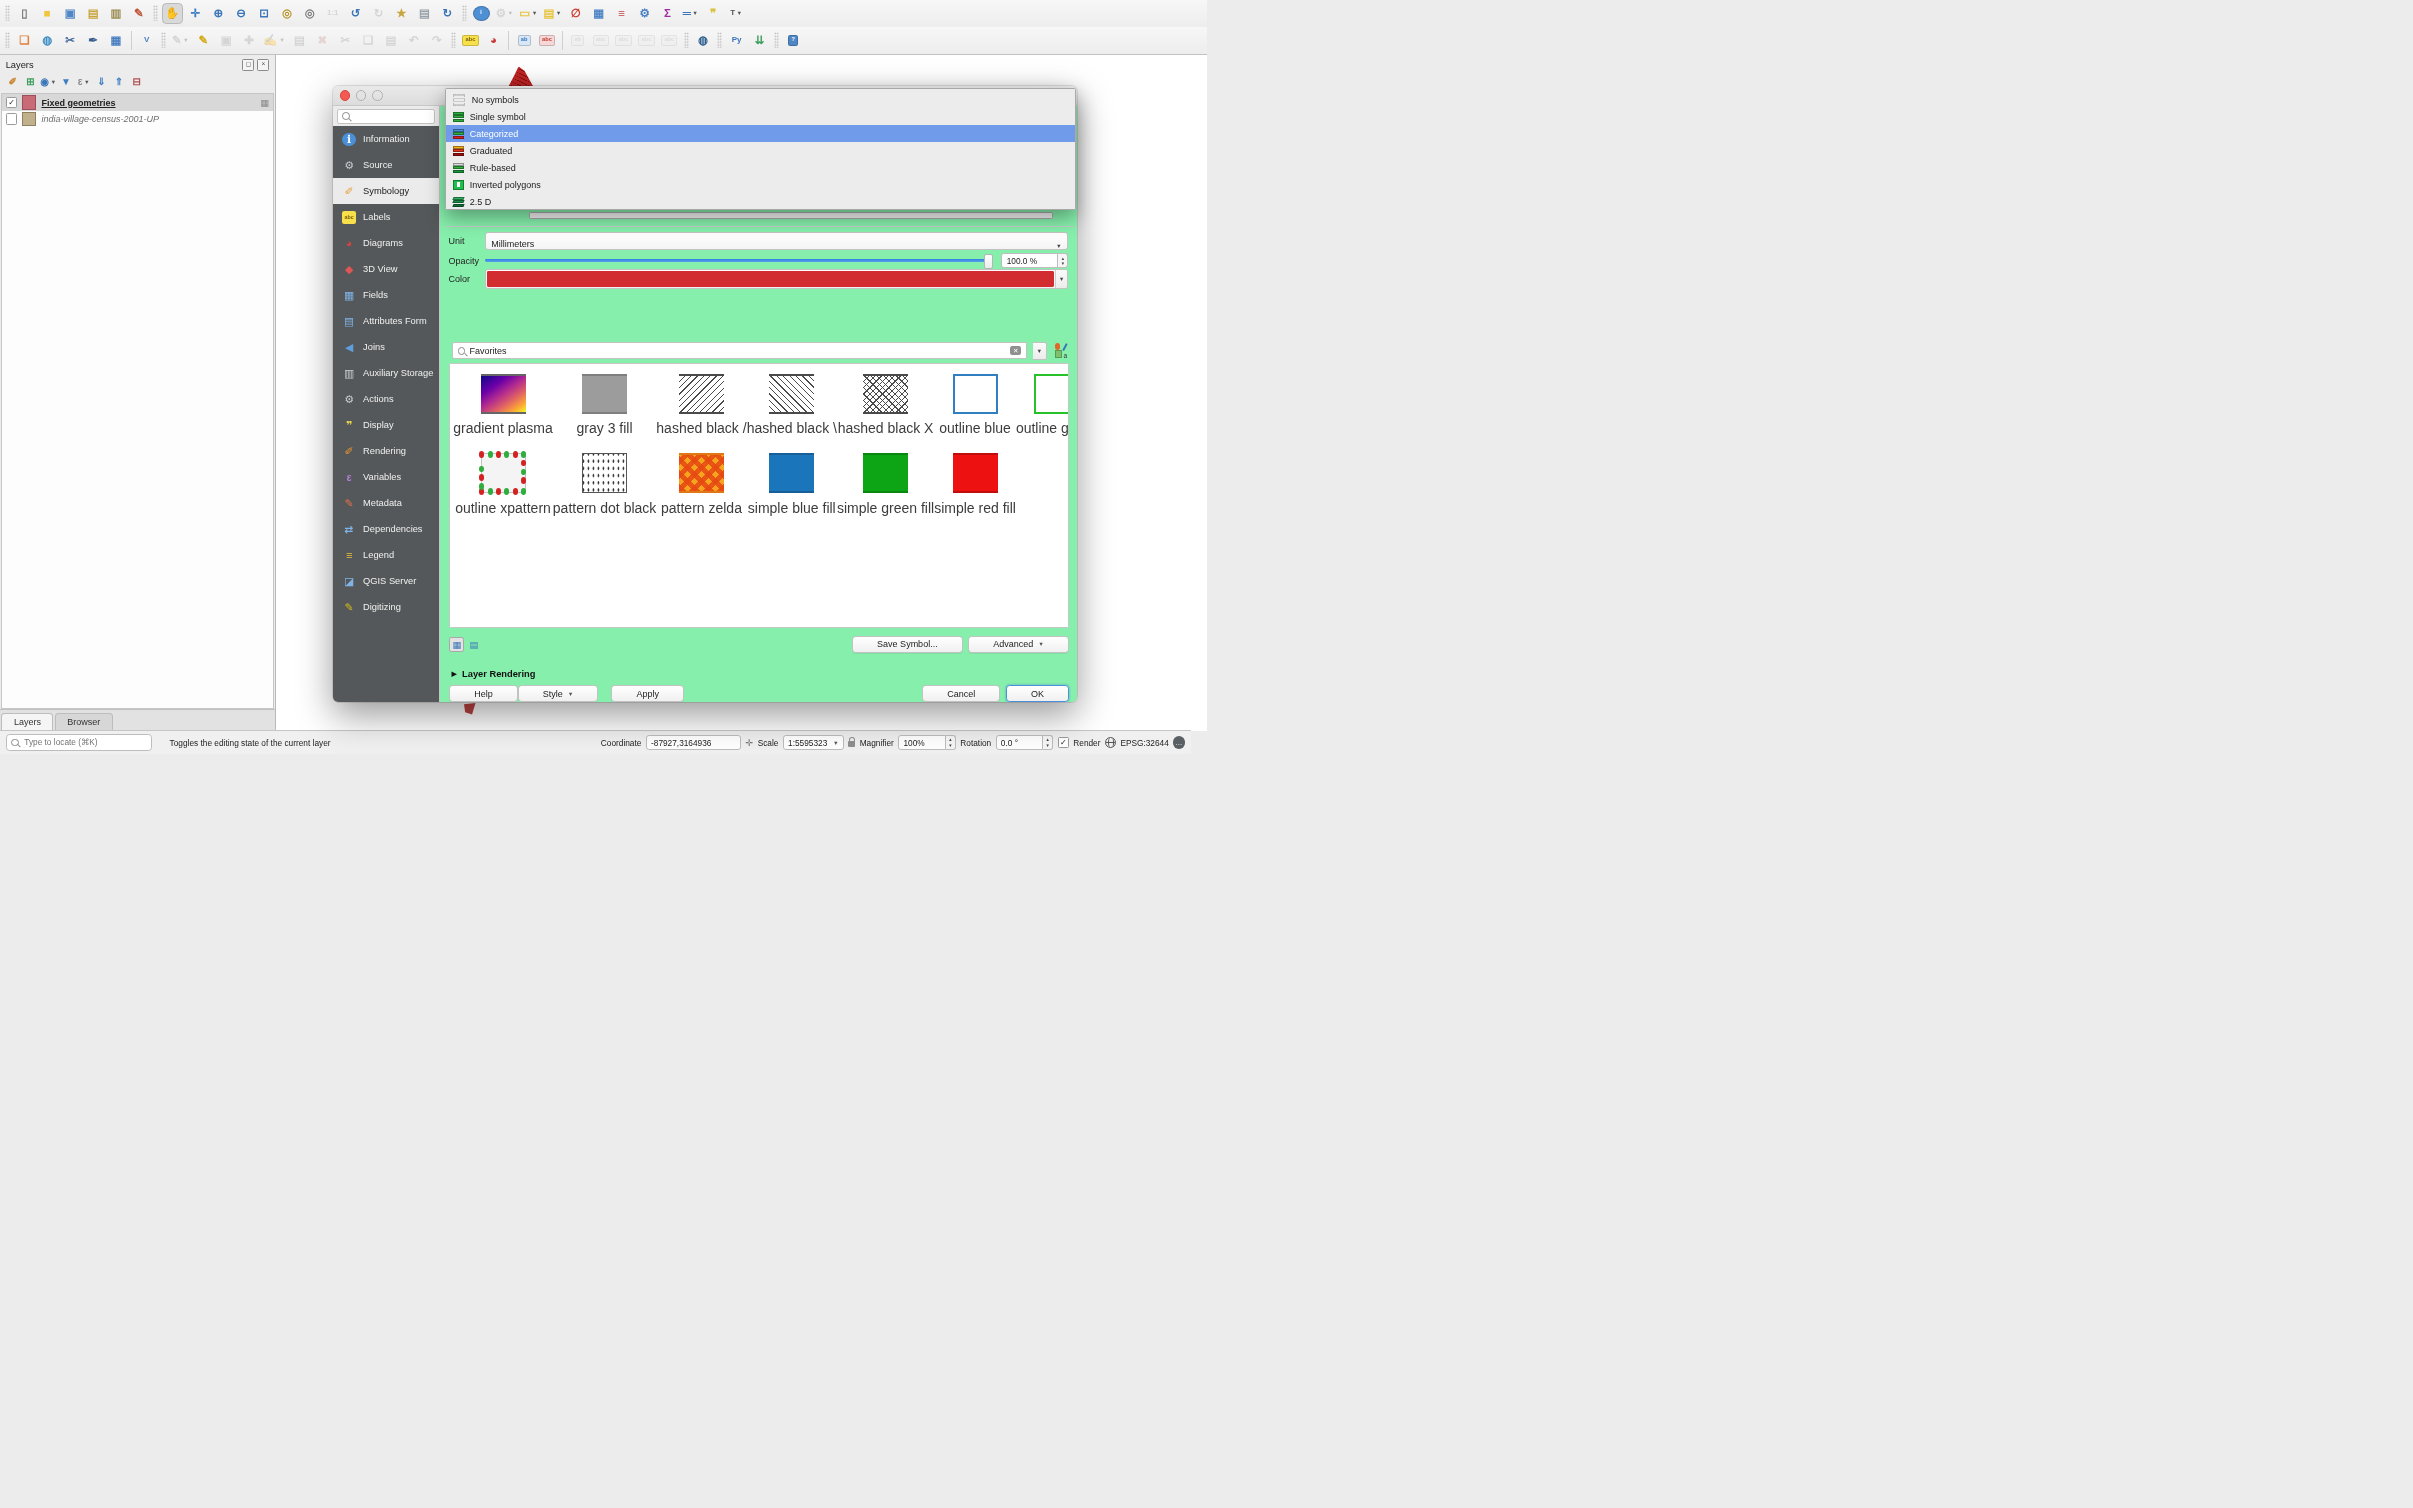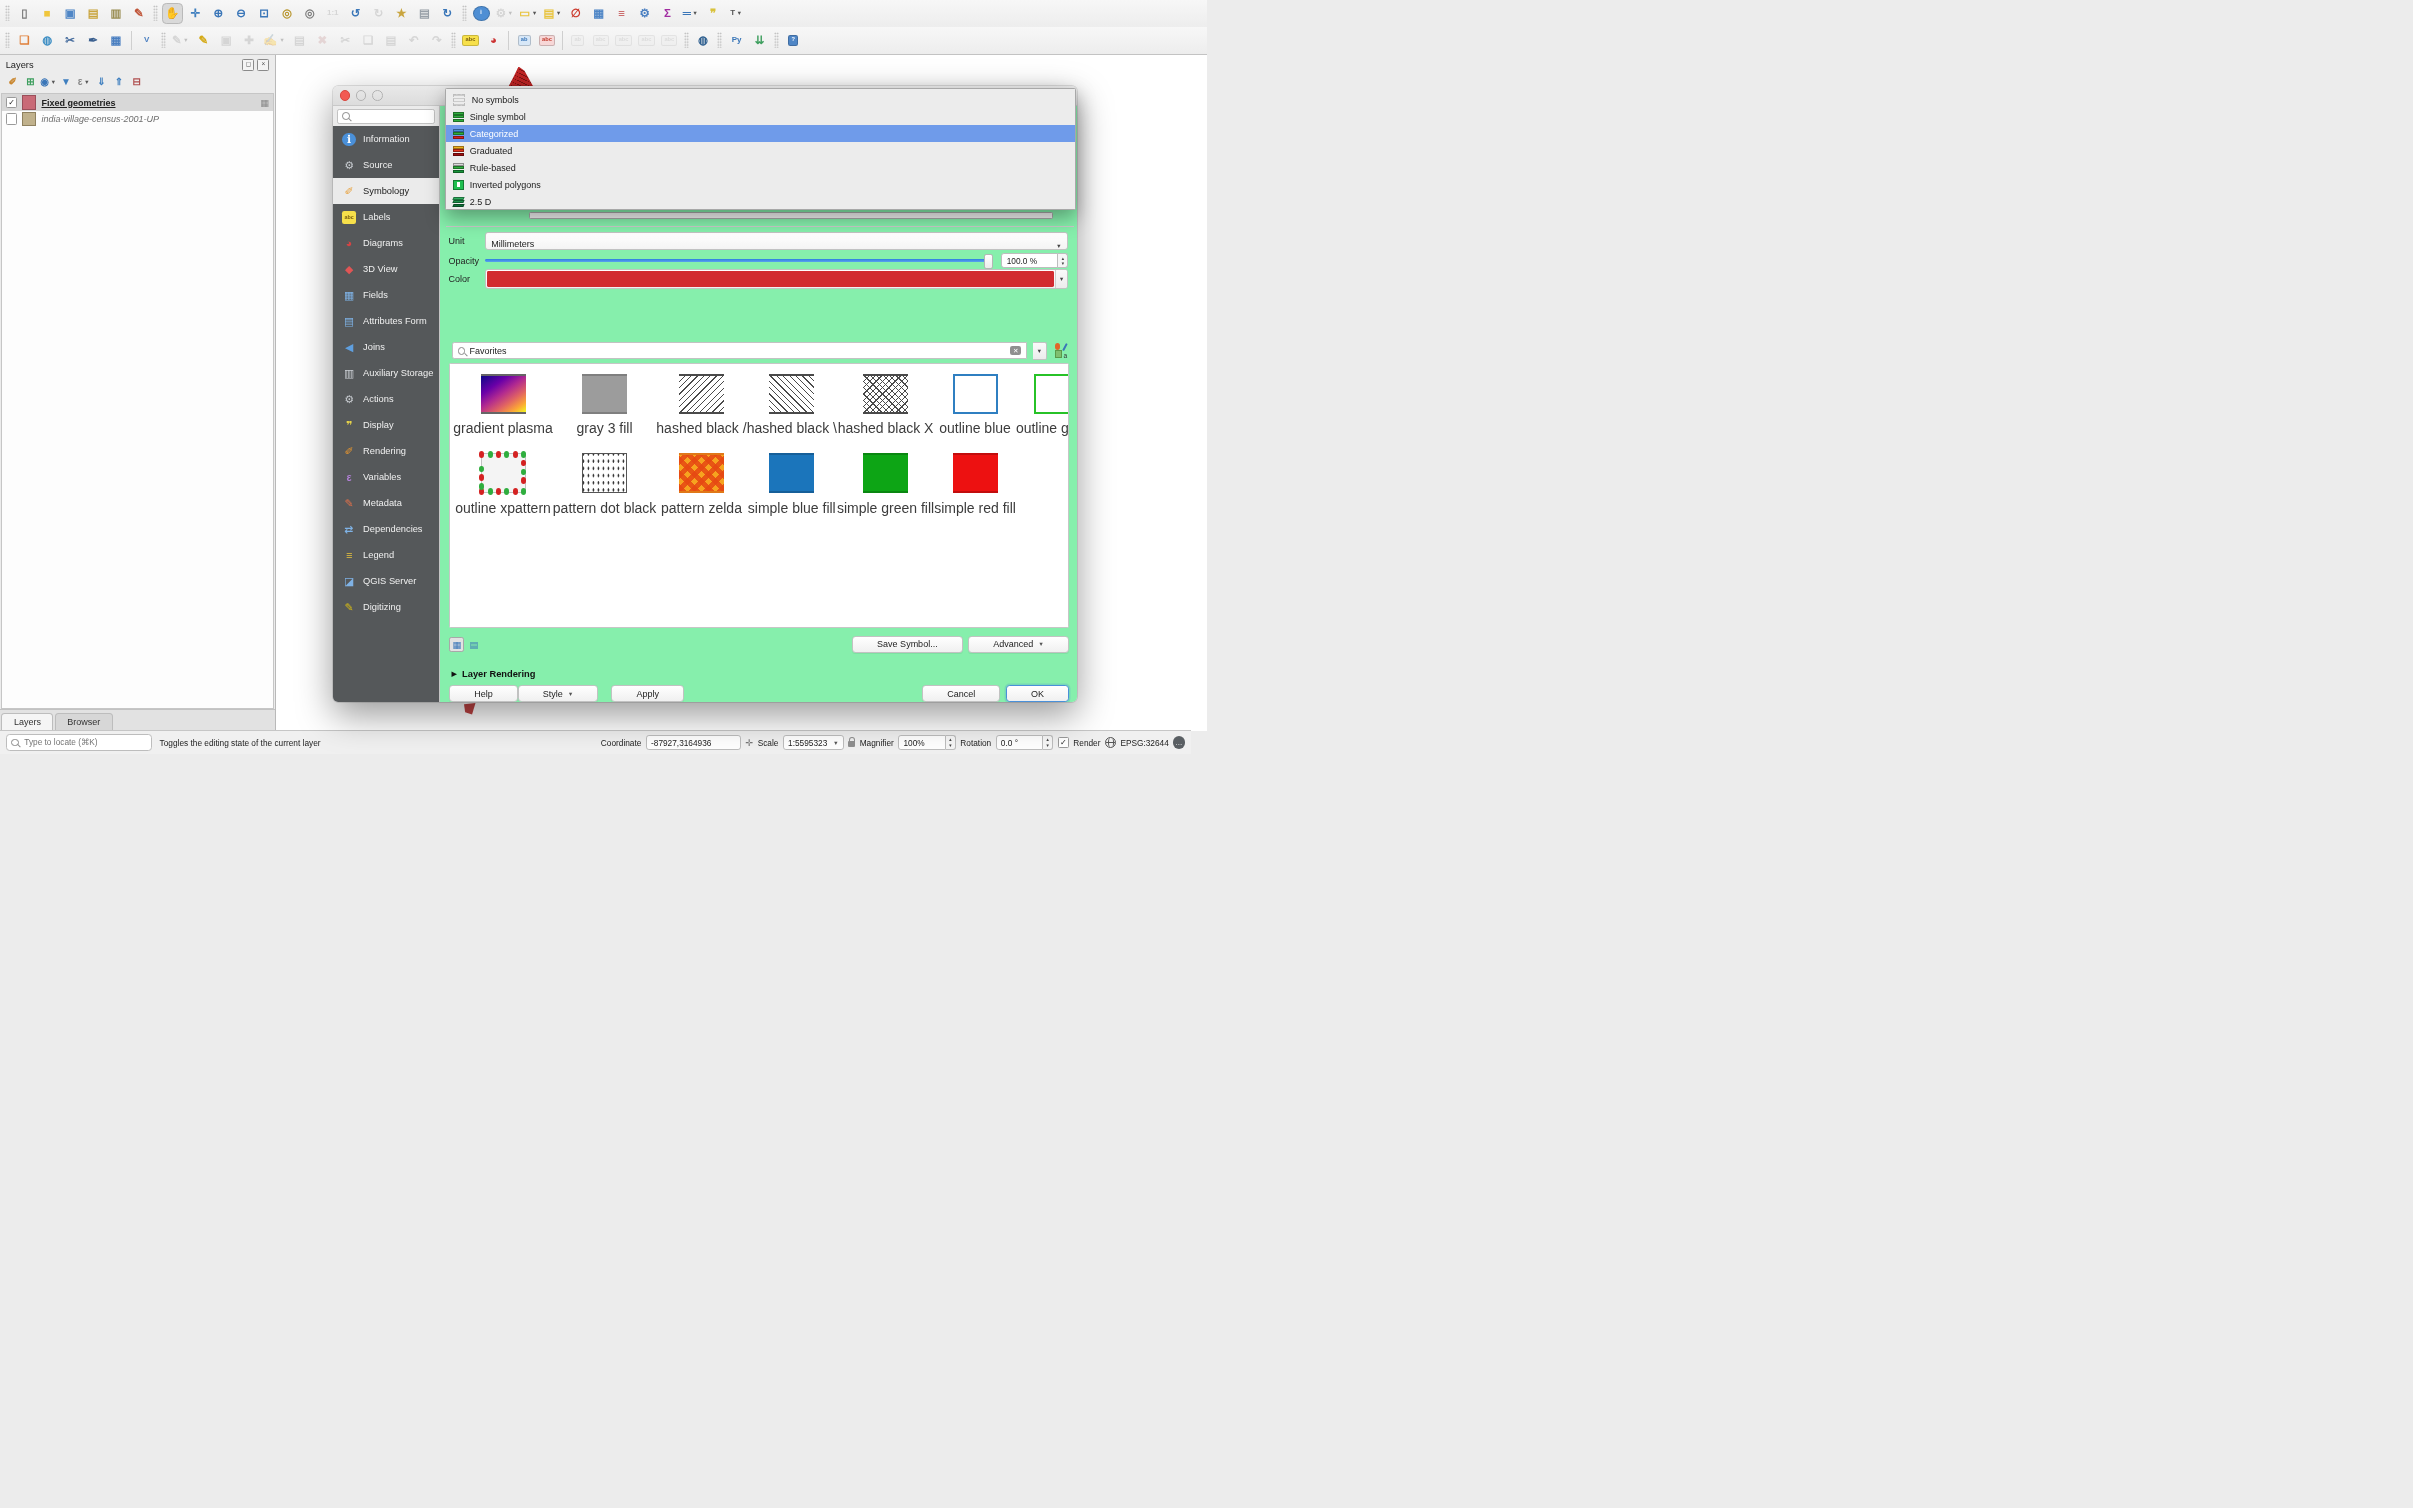--- a/index.html
+++ b/index.html
@@ -56,21 +56,21 @@
   .dtab.on{background:#f5f5f5;font-weight:normal}
   
   #statusbar{position:absolute;left:0;right:16px;bottom:0;height:23px;background:#f0f0f0;border-top:0.7px solid #c6c6c6;
              display:flex;align-items:center;font-size:8.3px;z-index:7;padding:0 5.7px;gap:4.3px}
   #locate{width:136px;height:14.4px;border:0.7px solid #bdbdbd;border-radius:3.6px;background:#fff;
           display:flex;align-items:center;gap:3.6px;padding:0 4.3px;color:#9a9a9a}
   #locate input{border:none;outline:none;font-size:8.3px;width:108px;color:#444;background:transparent;font-family:inherit}
   .magico{width:5.7px;height:5.7px;border:1.1px solid #8a8a8a;border-radius:50%;position:relative;flex:none}
   .magico:after{content:"";position:absolute;width:3.6px;height:1.1px;background:#8a8a8a;
                 transform:rotate(45deg);left:5px;top:5.7px}
-  #status-msg{flex:1;color:#222;margin-left:3px}
+  #status-msg{flex:1;color:#222;margin-left:13px}
   .sb-label{color:#222}
   .sb-field{background:#fff;border:0.7px solid #bdbdbd;border-radius:2.9px;height:13.6px;display:flex;
             align-items:center;padding:0 4.3px;font-size:8.3px;color:#222}
   .sb-combo{gap:5.7px}
   .sb-combo .dn{font-size:5.7px;color:#555}
   .spin{display:flex;align-items:stretch}
   .spin .sb-field{border-radius:2.9px 0 0 2.9px;min-width:37px}
   .spin .arrows{width:9.3px;border:0.7px solid #bdbdbd;border-left:none;border-radius:0 2.9px 2.9px 0;background:#f6f6f6;
                 display:flex;flex-direction:column;align-items:center;justify-content:center;font-size:4.3px;color:#444;line-height:1.2}
   .lockico{width:7.2px;height:5.7px;background:#8f8f8f;border-radius:1.1px;position:relative;margin-top:3.6px;flex:none}

